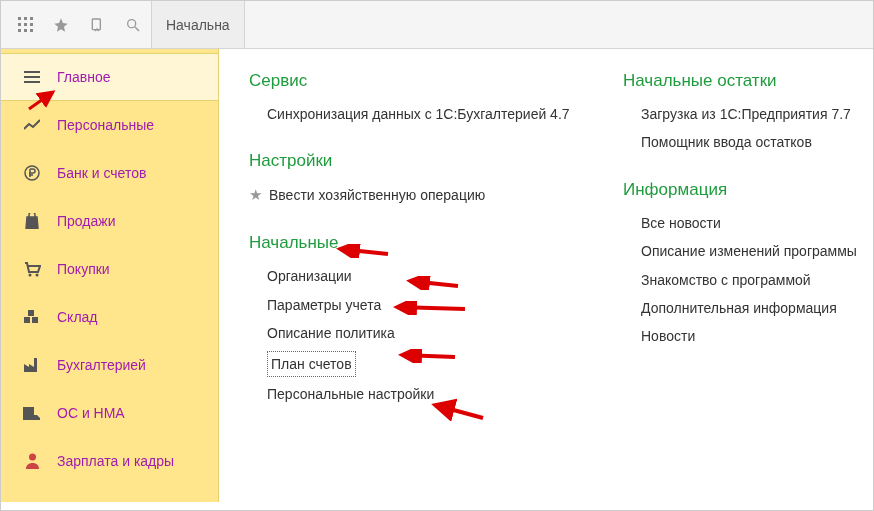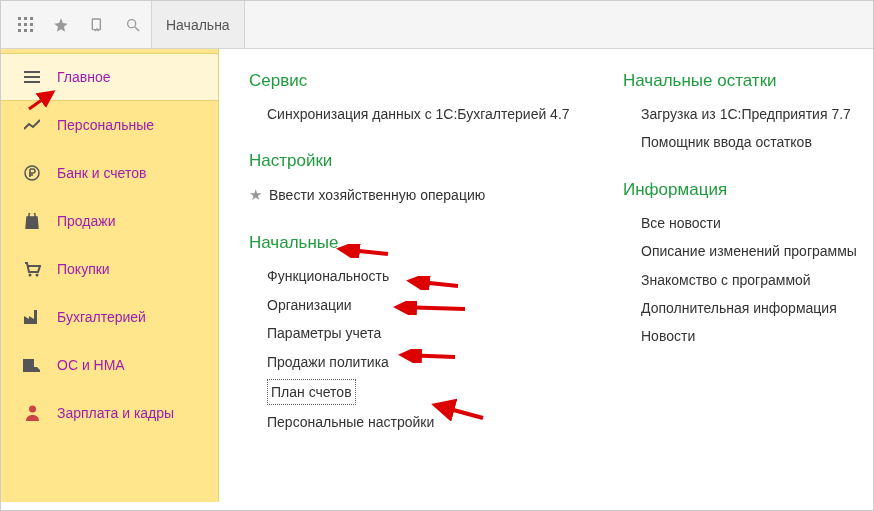--- a/index.html
+++ b/index.html
@@ -234,20 +234,30 @@
       <span class="sidebar-icon">
         <svg width="17" height="15" viewBox="0 0 17 15" fill="#555">
             <path d="M1 1h2l2 9h9l2-6H4" fill="none" stroke="#555" stroke-width="2"></path>
             <circle cx="6" cy="13" r="1.5"></circle>
             <circle cx="13" cy="13" r="1.5"></circle>
           </svg>
       </span>
       <span class="sidebar-label">Покупки</span>
     </div>
 
+    <div class="sidebar-item">
+      <span class="sidebar-icon">
+        <svg width="16" height="14" viewBox="0 0 16 14" fill="#555">
+            <rect x="0" y="7" width="6" height="6"></rect>
+            <rect x="8" y="7" width="6" height="6"></rect>
+            <rect x="4" y="0" width="6" height="6"></rect>
+          </svg>
+      </span>
+      <span class="sidebar-label">Склад</span>
+    </div>
 
     <div class="sidebar-item">
       <span class="sidebar-icon">
         <svg width="16" height="14" viewBox="0 0 16 14" fill="#555">
             <path d="M0 14V6l5 3V6l5 3V0h3v14z"></path>
           </svg>
       </span>
       <span class="sidebar-label">Бухгалтерией</span>
     </div>
 
@@ -281,24 +291,23 @@
       <div class="section-block">
         <div class="section-title">Настройки</div>
         <div class="item-line star-line">
           <span class="star">★</span>
           <span class="link">Ввести хозяйственную операцию</span>
         </div>
       </div>
 
       <div class="section-block">
         <div class="section-title">Начальные</div>
-        <div class="item-line">Функциональность</div>
         <div class="item-line">Организации</div>
         <div class="item-line">Параметры учета</div>
-        <div class="item-line">Продажи политика</div>
+        <div class="item-line">Описание политика</div>
         <div class="item-line" style="padding-left:18px;">
           <span class="selected-item">План счетов</span>
         </div>
         <div class="item-line">Персональные настройки</div>
       </div>
     </div>
 
     <div class="col col2">
       <div class="section-block">
         <div class="section-title">Начальные остатки</div>

